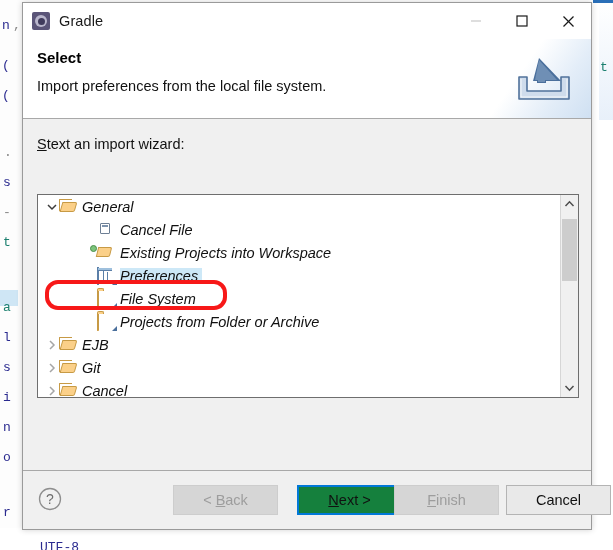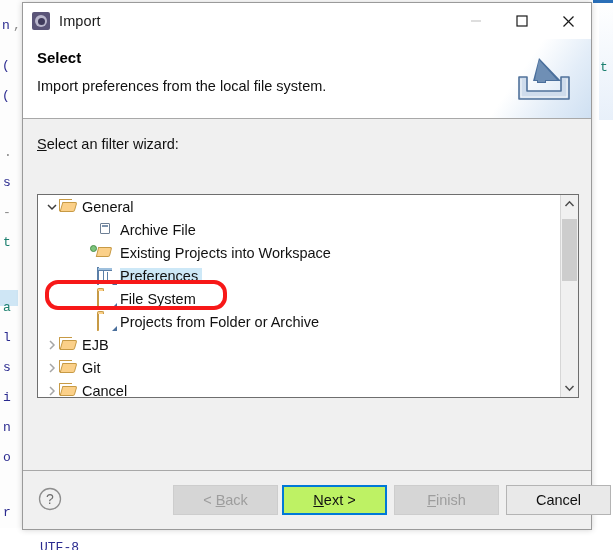--- a/index.html
+++ b/index.html
@@ -136,20 +136,21 @@
     border: 1px solid #6e6e6e;
     background: #ffffff;
     box-sizing: border-box;
     overflow: hidden;
   }
   .tree-box.tall { height: 204px; }
 
   .tree-scroll {
     position: absolute; left: 0; top: 0; right: 19px; bottom: 0;
     overflow: hidden;
+    font-style: italic;
   }
   .tree-row {
     position: relative;
     height: 23px;
     display: flex; align-items: center;
     font-size: 14.5px; color: #111;
     white-space: nowrap;
   }
   .tree-row .twisty {
     width: 15px; height: 23px; flex: 0 0 auto;
@@ -313,21 +314,22 @@
     background: #e1e1e1;
     border: 1px solid #c4c4c4;
     color: #111111;
     box-sizing: border-box;
     padding: 0;
     display: flex; align-items: center; justify-content: center;
   }
   .btn.disabled { color: #9d9d9d; background: #d6d6d6; border-color: #cdcdcd; }
   .btn.default {
     border: 2px solid #0078d7;
-    background: #bef264;
+    background: #15803d;
+    margin-left: 15px;
   }
   .btn.plain { background: #e9e9e9; border: 1px solid #b4b4b4; }
 
   .btn-back   { left: 150px; }
   .btn-next   { left: 259px; }
   .btn-finish { left: 371px; }
   .btn-cancel { left: 483px; }
 </style>
 </head>
 <body>
@@ -358,21 +360,21 @@
         <div class="bg-code" style="left: 3px; top: 505px;">r</div>
         <div class="bg-code teal" style="left: 600px; top: 60px;">t</div>
         <div class="bg-code" style="left: 40px; top: 540px;">UTF-8</div>
       </div>
   </div>
 
   <div class="dialog">
 
     <div class="titlebar">
       <div class="title-icon"></div>
-      <div class="title-text">Import</div>
+      <div class="title-text">Gradle</div>
 
       <div class="win-controls">
         <div class="win-btn">
           <svg width="12" height="12" viewBox="0 0 12 12">
             <line x1="1" y1="6" x2="11" y2="6" stroke="#c8c8c8" stroke-width="1.2"></line>
           </svg>
         </div>
         <div class="win-btn">
           <svg width="12" height="12" viewBox="0 0 12 12">
             <rect x="1" y="1" width="10" height="10" fill="none" stroke="#1a1a1a" stroke-width="1.2"></rect>
@@ -398,39 +400,39 @@
 
           <path d="M6,22 L6,44 L56,44 L56,22 L48,22 L48,36 L14,36 L14,22 Z" fill="#cfdcec" stroke="#50729b" stroke-width="1.6" stroke-linejoin="round"></path>
           <path d="M8,24 L8,42 L54,42 L54,24" fill="none" stroke="#ffffff" stroke-width="1" opacity="0.8"></path>
         </svg>
       </div>
     </div>
 
     <div class="body">
 
       <div class="label-wizard">
-        <span class="mnem">S</span><span>elect an filter wizard:</span>
+        <span class="mnem">S</span><span>text an import wizard:</span>
       </div>
 
 
       <div class="tree-box tall">
         <div class="tree-scroll" id="tree-rows">
             <div class="tree-row ind0">
               <span class="twisty">
                 <svg width="10" height="8" viewBox="0 0 10 8">
                   <polyline points="1,2 5,6 9,2" fill="none" stroke="#3c3c3c" stroke-width="1.5"></polyline>
                 </svg>
               </span>
               <span class="ic"><span class="ic-folder-open"></span></span>
               <span class="lbl">General</span>
             </div>
             <div class="tree-row ind1">
               <span class="twisty"></span>
               <span class="ic"><span class="ic-archive"></span></span>
-              <span class="lbl">Archive File</span>
+              <span class="lbl">Cancel File</span>
             </div>
             <div class="tree-row ind1">
               <span class="twisty"></span>
               <span class="ic"><span class="ic-projects"></span></span>
               <span class="lbl">Existing Projects into Workspace</span>
             </div>
             <div class="tree-row ind1 sel">
               <span class="twisty"></span>
               <span class="ic"><span class="ic-prefs"></span><span class="ic-flag"></span></span>
               <span class="lbl">Preferences</span>

